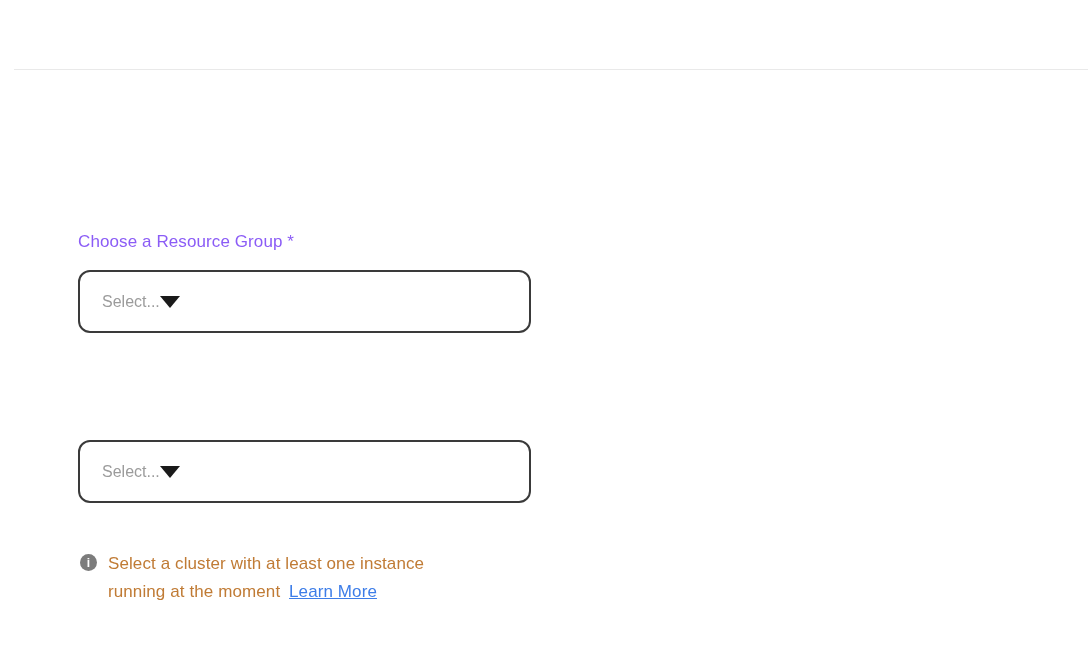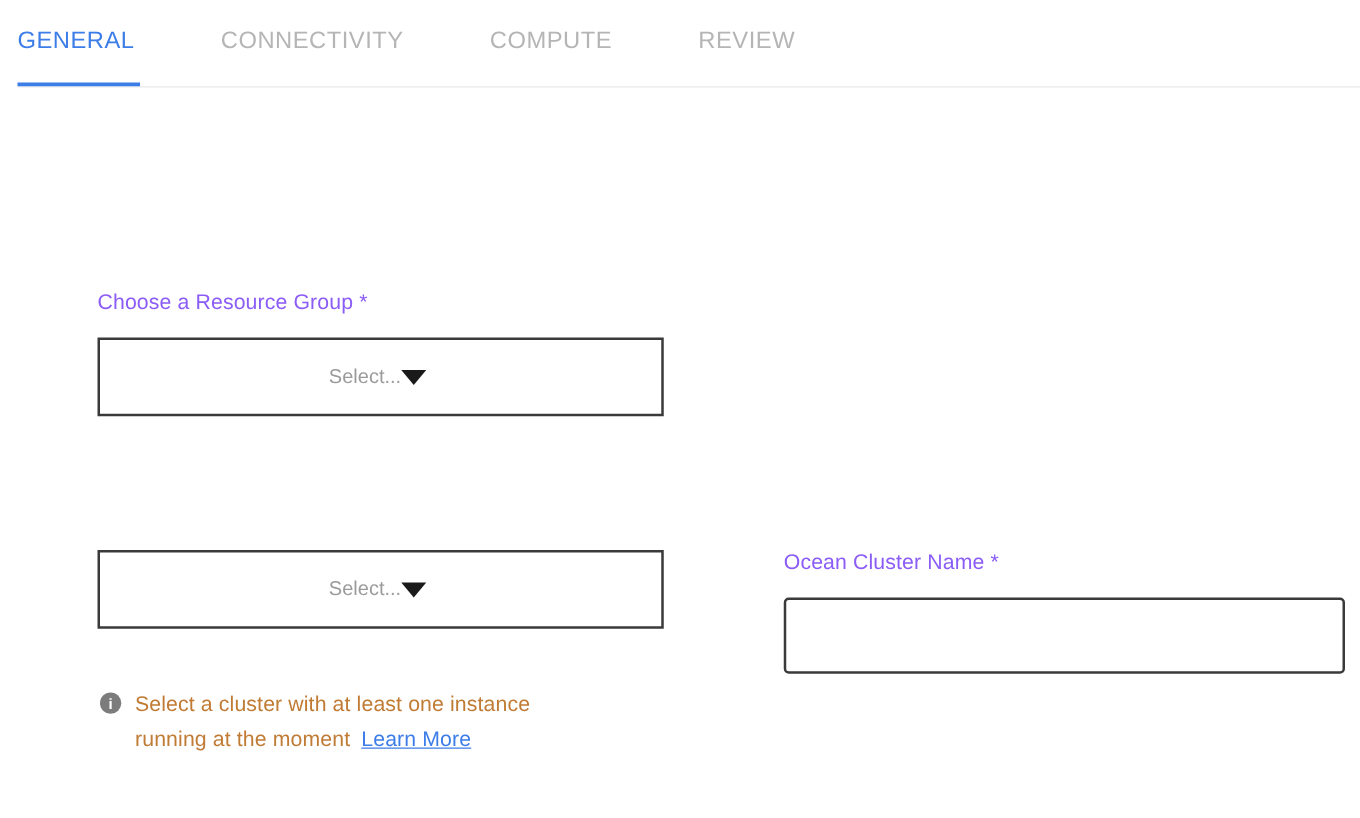--- a/index.html
+++ b/index.html
@@ -60,25 +60,25 @@
     line-height: 20px;
     color: #8b5cf6;
     margin-bottom: 18px;
     letter-spacing: 0.1px;
   }
   .row-1 { margin-bottom: 107px; }
   .select-box {
     width: 100%;
     height: 63px;
     border: 2px solid #3a3a3a;
-    border-radius: 0;
+    border-radius: 12px;
     background: #ffffff;
     display: flex;
     align-items: center;
-    justify-content: center;
+    justify-content: flex-start;
     padding: 0 27px 0 22px;
     cursor: pointer;
   }
   .select-placeholder {
     font-size: 16px;
     color: #9b9b9b;
   }
   .caret-down {
     width: 0;
     height: 0;
@@ -132,26 +132,20 @@
     text-decoration: underline;
     cursor: pointer;
     margin-left: 4px;
     margin-top: 47px;
   }
 </style>
 </head>
 <body>
 
 <div class="header">
-  <div class="tabs">
-    <div class="tab active">GENERAL</div>
-    <div class="tab">CONNECTIVITY</div>
-    <div class="tab">COMPUTE</div>
-    <div class="tab">REVIEW</div>
-  </div>
 </div>
 
 <div class="form-area">
 
   <div class="row-1">
     <div class="field-label">Choose a Resource Group *</div>
     <div class="select-box">
       <span class="select-placeholder">Select...</span>
       <span class="caret-down"></span>
     </div>
@@ -166,18 +160,14 @@
 
     <div class="note">
       <span class="info-icon">i</span>
       <div class="note-text">
         <span>Select a cluster with at least one instance running at the moment</span>
         <a class="learn-more">Learn More</a>
       </div>
     </div>
   </div>
 
-  <div>
-    <div class="field-label">Ocean Cluster Name *</div>
-    <input class="text-input" type="text" value="" style="">
-  </div>
 
 </div>
 
 </body></html>

